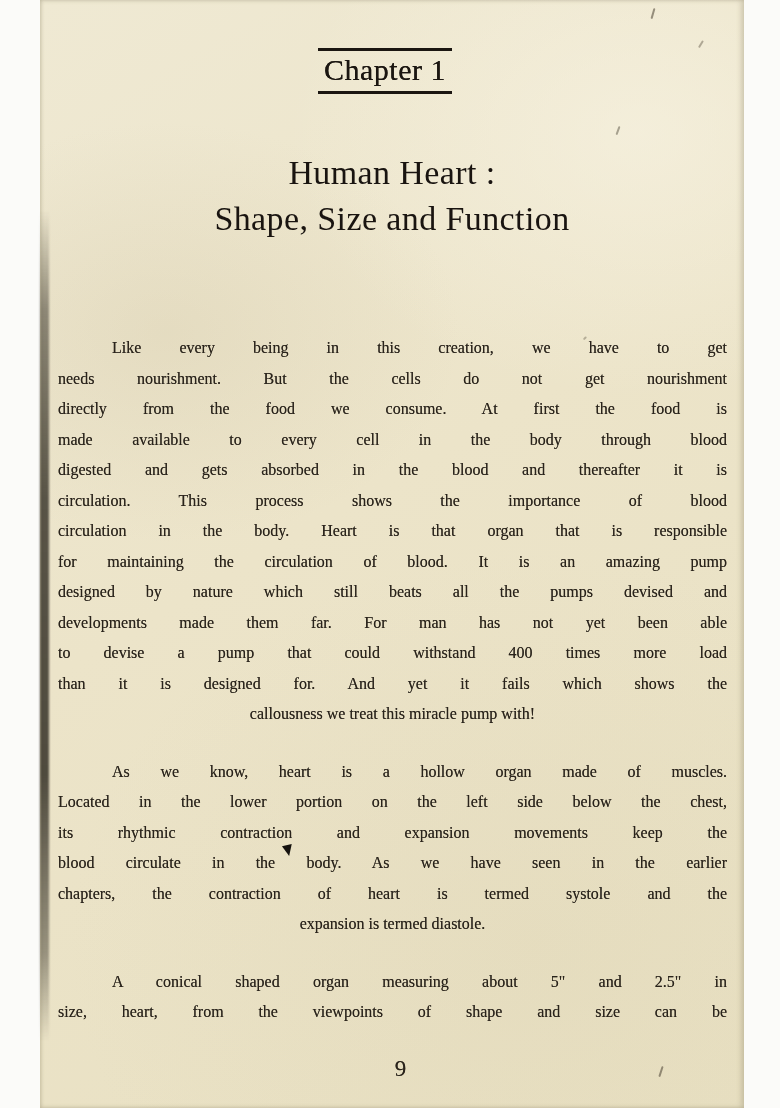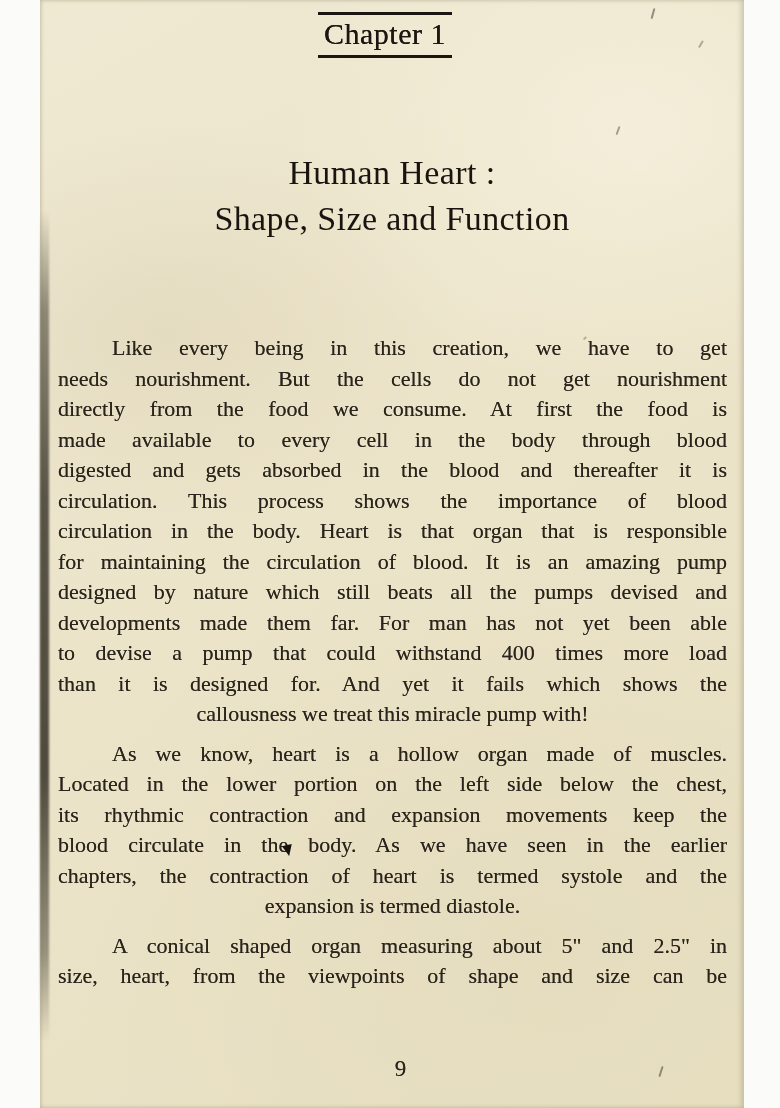--- a/index.html
+++ b/index.html
@@ -35,34 +35,35 @@
   }
   .chapter-box{
     display:inline-block;
     border-top:3px solid #1b1611;
     border-bottom:3px solid #1b1611;
     padding:2px 6px 4px;
     font-size:30px;
     letter-spacing:0.5px;
     color:#1b1611;
     text-shadow:0 0 0.6px #1b1611;
+    margin-top:36px;
   }
   .title{
     position:absolute;top:150px;left:0;right:0;
     text-align:center;
     font-size:34px;font-weight:400;line-height:46px;
     letter-spacing:0.4px;
     color:#191410;
   }
   .body-text{
     position:absolute;left:18px;top:333px;width:669px;
-    font-size:22px;line-height:30.5px;
+    font-size:16px;line-height:30.5px;
     text-shadow:0 0 0.45px rgba(41,35,27,0.65);
   }
-  .paragraph + .paragraph{margin-top:9px;}
+  .paragraph + .paragraph{margin-top:27px;}
   .line{height:30.5px;overflow:hidden;text-align:center;}
   .line.j{text-align:justify;}
   .line.j::after{content:"";display:inline-block;width:100%;height:0;}
   .line.indent{text-indent:54px;}
   .pageno{
     position:absolute;left:18px;top:1056px;width:669px;
     padding-left:8px;
     text-align:center;font-size:23px;
     text-shadow:0 0 0.45px rgba(41,35,27,0.6);
   }

